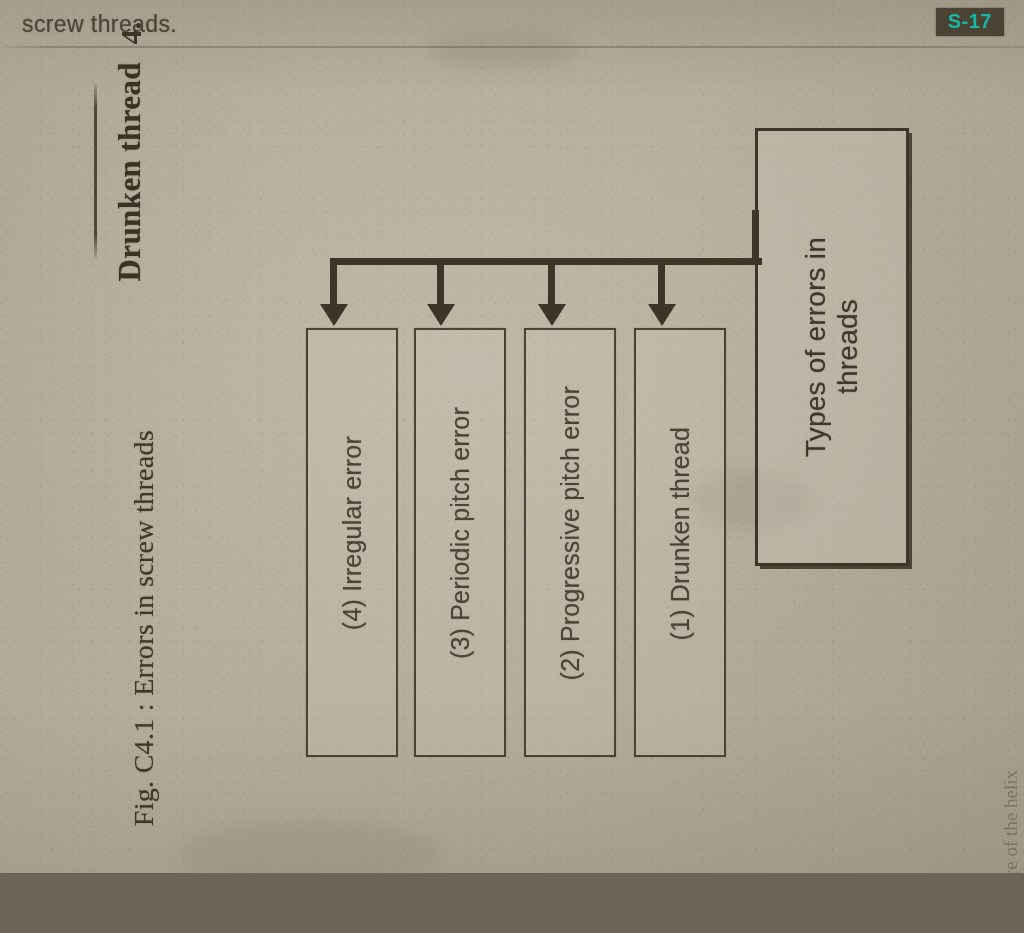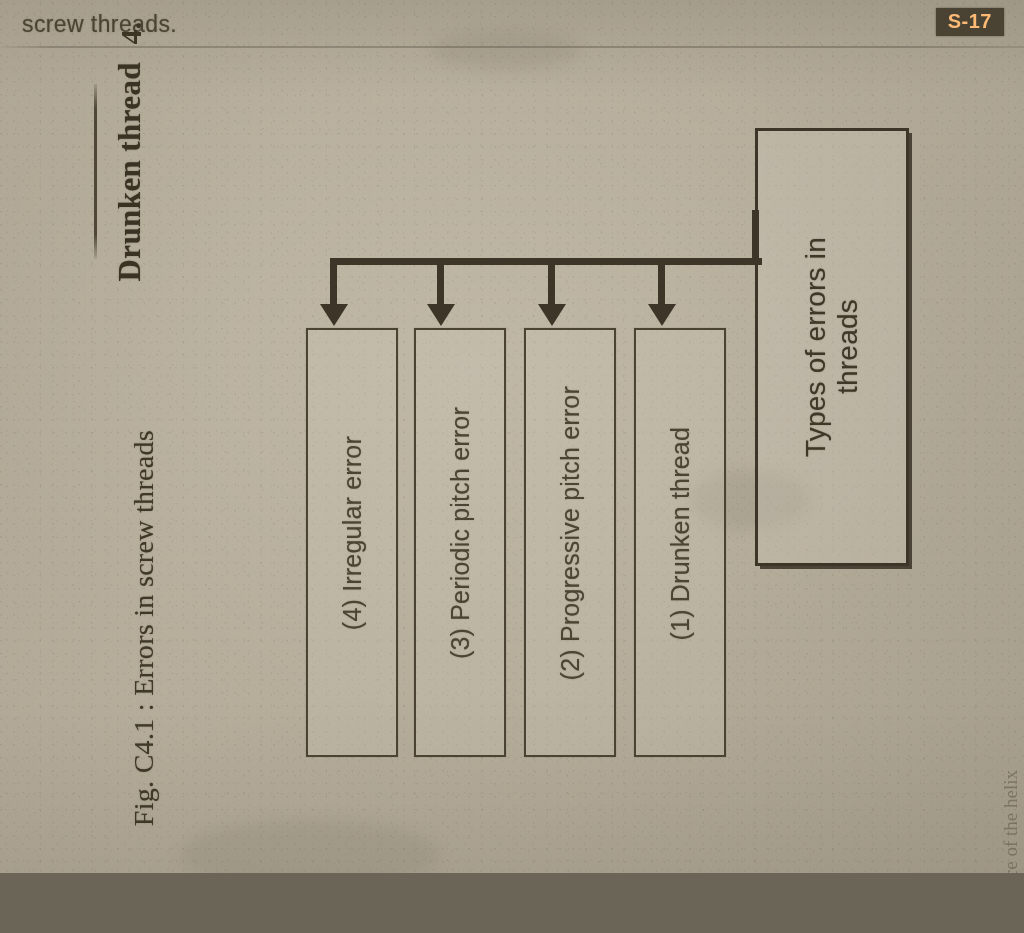--- a/index.html
+++ b/index.html
@@ -76,21 +76,21 @@
     color: #4b4435;
     font-weight: 400;
     text-shadow: 0 0 1.6px rgba(75,68,53,.55);
   }
 
   #page-badge {
     position: absolute;
     top: 8px;
     right: 20px;
     background: #4a4334;
-    color: #fdba74;
+    color: #14b8a6;
     font-size: 20px;
     font-weight: 700;
     letter-spacing: .5px;
     padding: 3px 12px 4px 12px;
     line-height: 1.05;
     box-shadow: 0 0 2px rgba(40,35,26,.5);
   }
 
   
   #flowchart {

